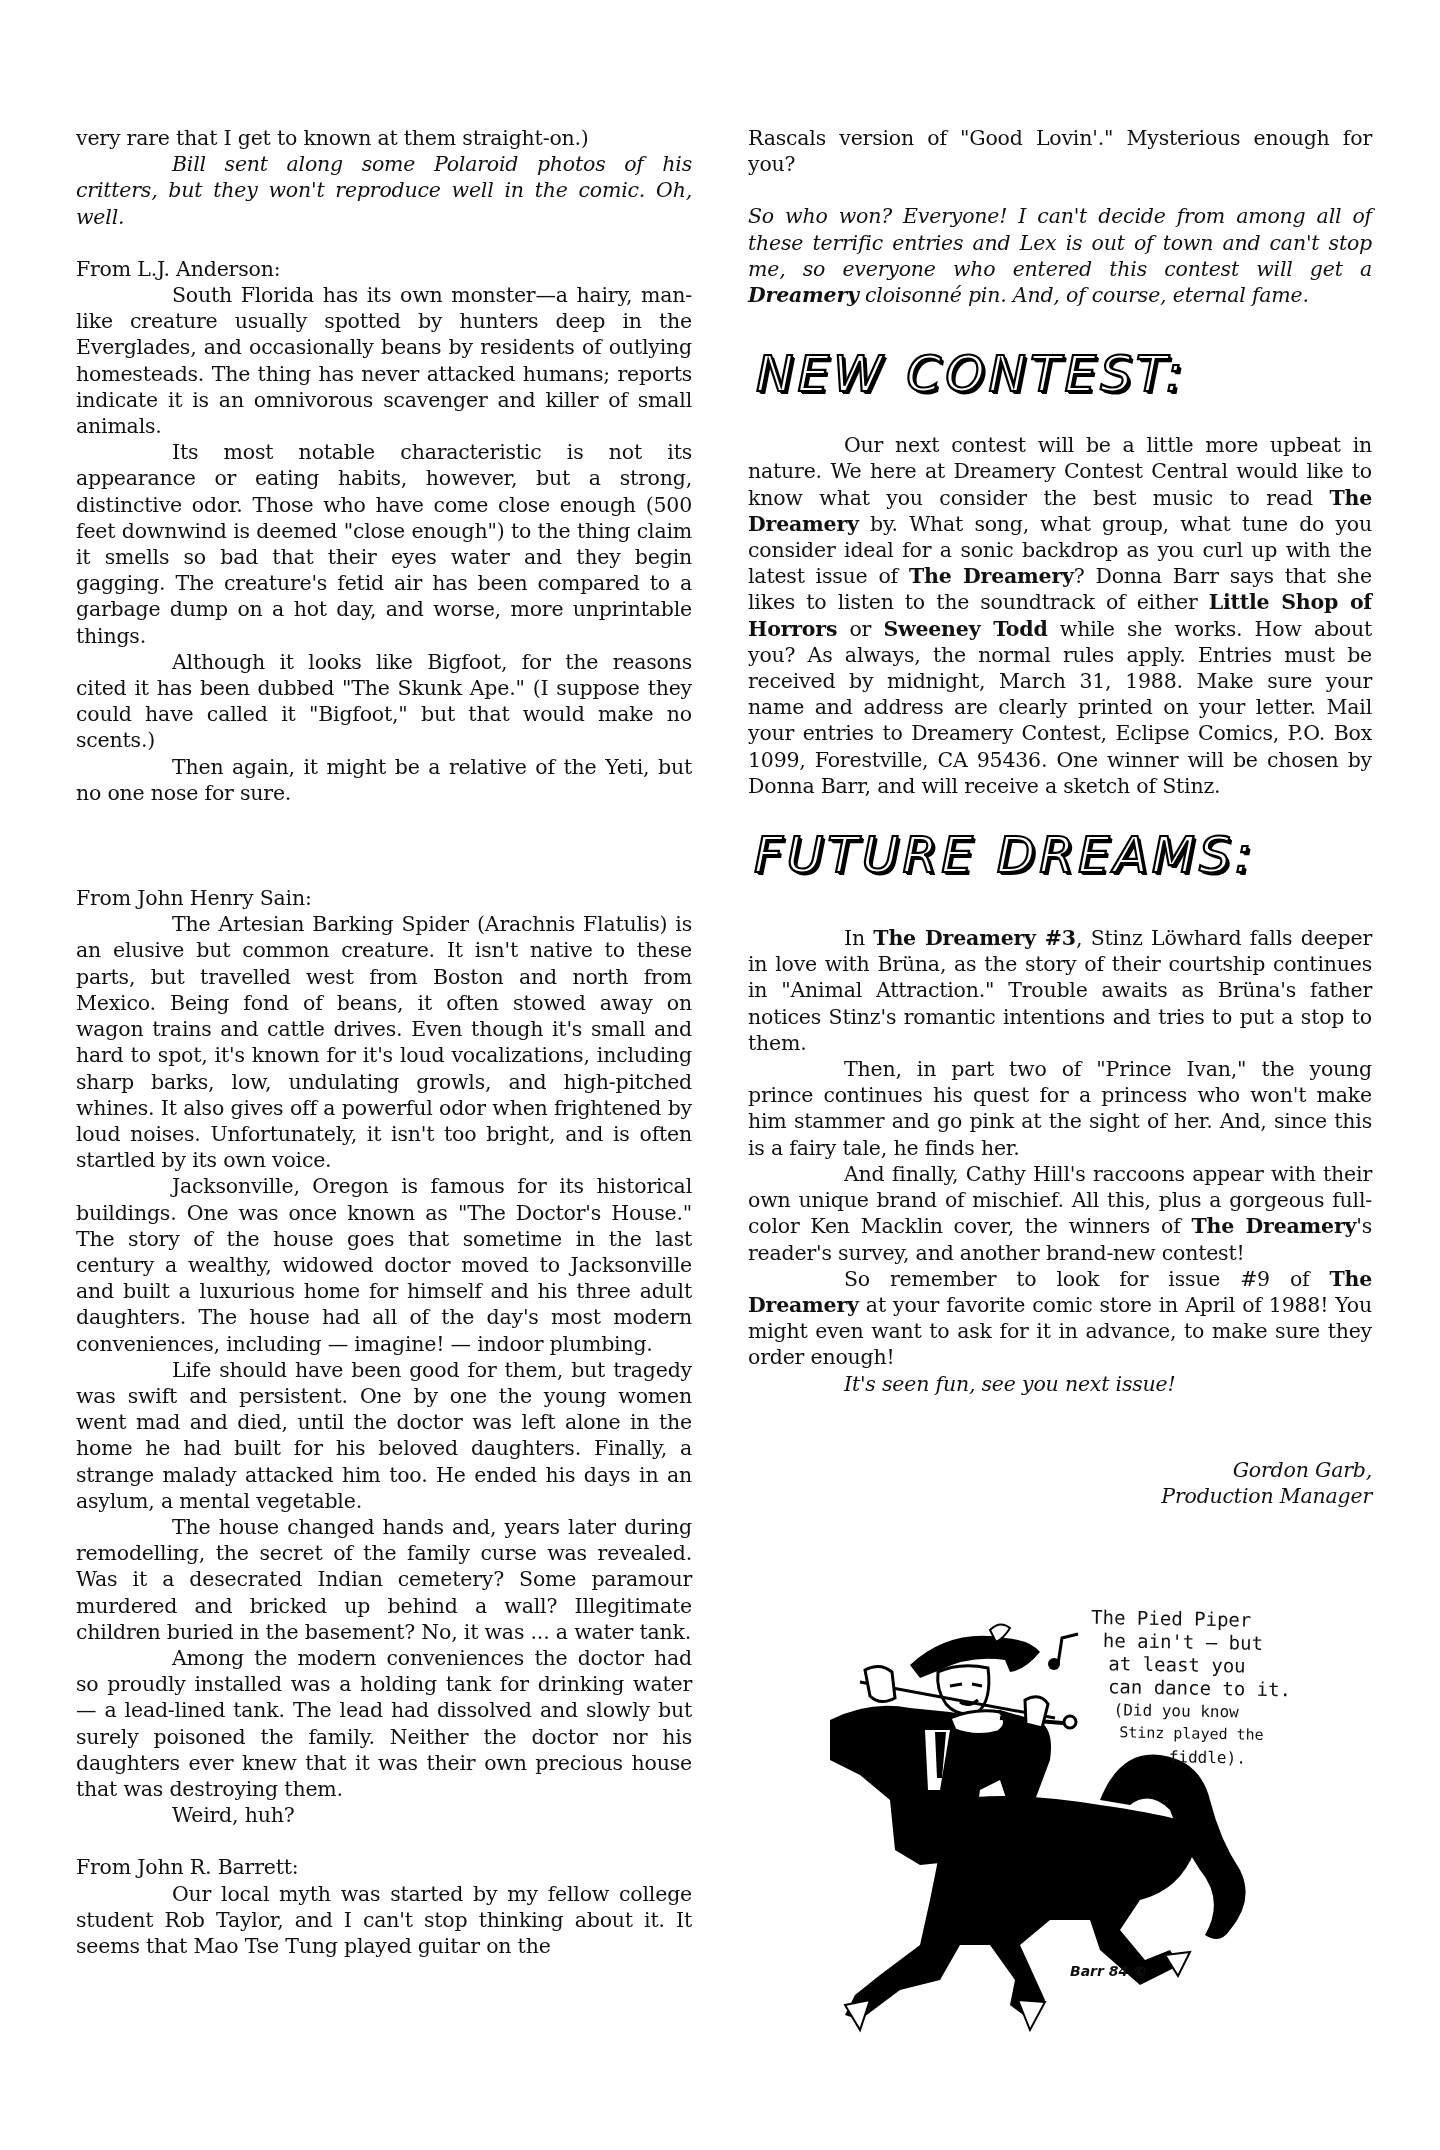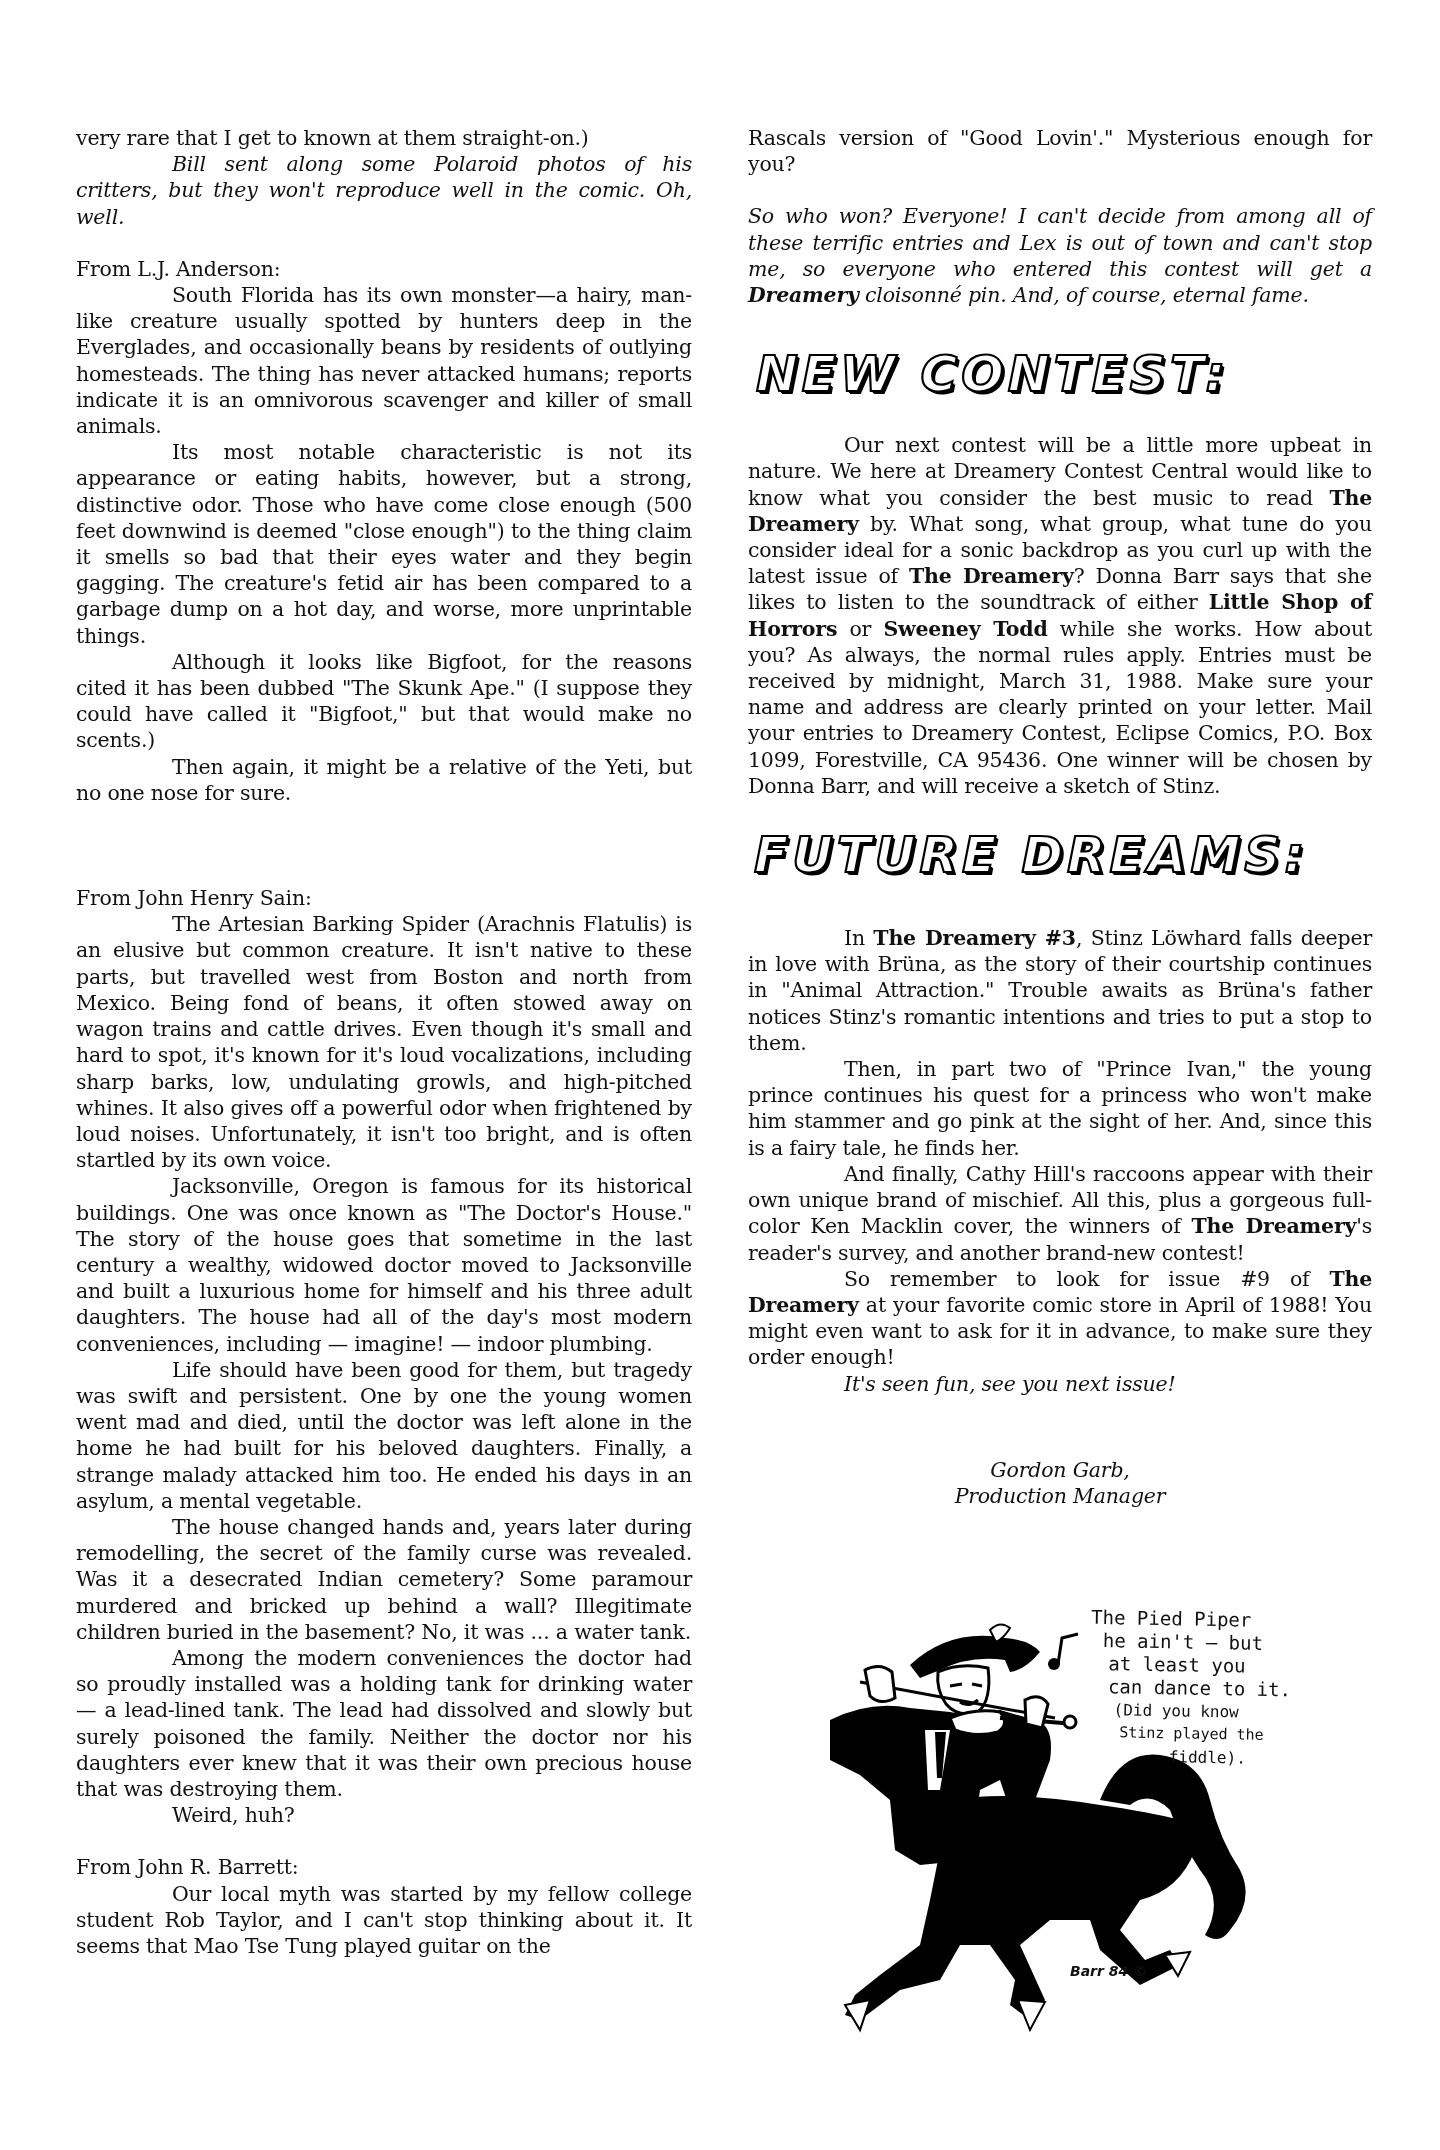--- a/index.html
+++ b/index.html
@@ -8,26 +8,26 @@
   .col { position:absolute; font-size:20.5px; line-height:26.2px; text-align:justify; letter-spacing:-0.2px; }
   .col.left { left:76px; top:125px; width:616px; }
   .col.right { left:748px; top:125px; width:624px; }
   .col p { margin:0; }
   .ind { text-indent:96px; }
   .it { font-style:italic; }
   .b { font-weight:bold; }
   .from { margin-top:27px !important; }
   .gap-big { margin-top:79px !important; }
   .gap-sm { margin-top:26px !important; }
-  .heading { font-family:"DejaVu Sans", "Liberation Sans", sans-serif; font-weight:bold; font-style:italic;
+  .heading { font-family:"DejaVu Sans", "Liberation Sans", sans-serif; font-weight:normal; font-style:italic;
              font-size:50px; line-height:56px; letter-spacing:4px; color:#ffffff;
              -webkit-text-stroke:2.2px #000; text-shadow:2px 2px 0 #000, 3px 3px 0 #000; }
   .heading.h1 { margin-top:38px !important; margin-bottom:30px !important; margin-left:8px; }
   .heading.h2 { margin-top:28px !important; margin-bottom:42px !important; margin-left:6px; }
-  .sig { margin-top:60px !important; margin-left:270px; font-style:italic; text-align:center; }
+  .sig { margin-top:60px !important; margin-left:270px; font-style:italic; text-align:right; }
   .illus { position:absolute; left:800px; top:1600px; width:560px; height:460px; }
   .caption { position:absolute; left:1090px; top:1608px; width:250px;
              font-family:"DejaVu Sans Mono", "Liberation Mono", monospace; font-size:19px; line-height:23px;
              transform:rotate(1deg); color:#111; }
   .caption div { white-space:nowrap; }
   .signature-mark { position:absolute; left:1070px; top:1963px; font-family:"DejaVu Sans", sans-serif; font-size:14px; font-style:italic; font-weight:bold;text-align:center; }
 </style>
 </head>
 <body>
 

